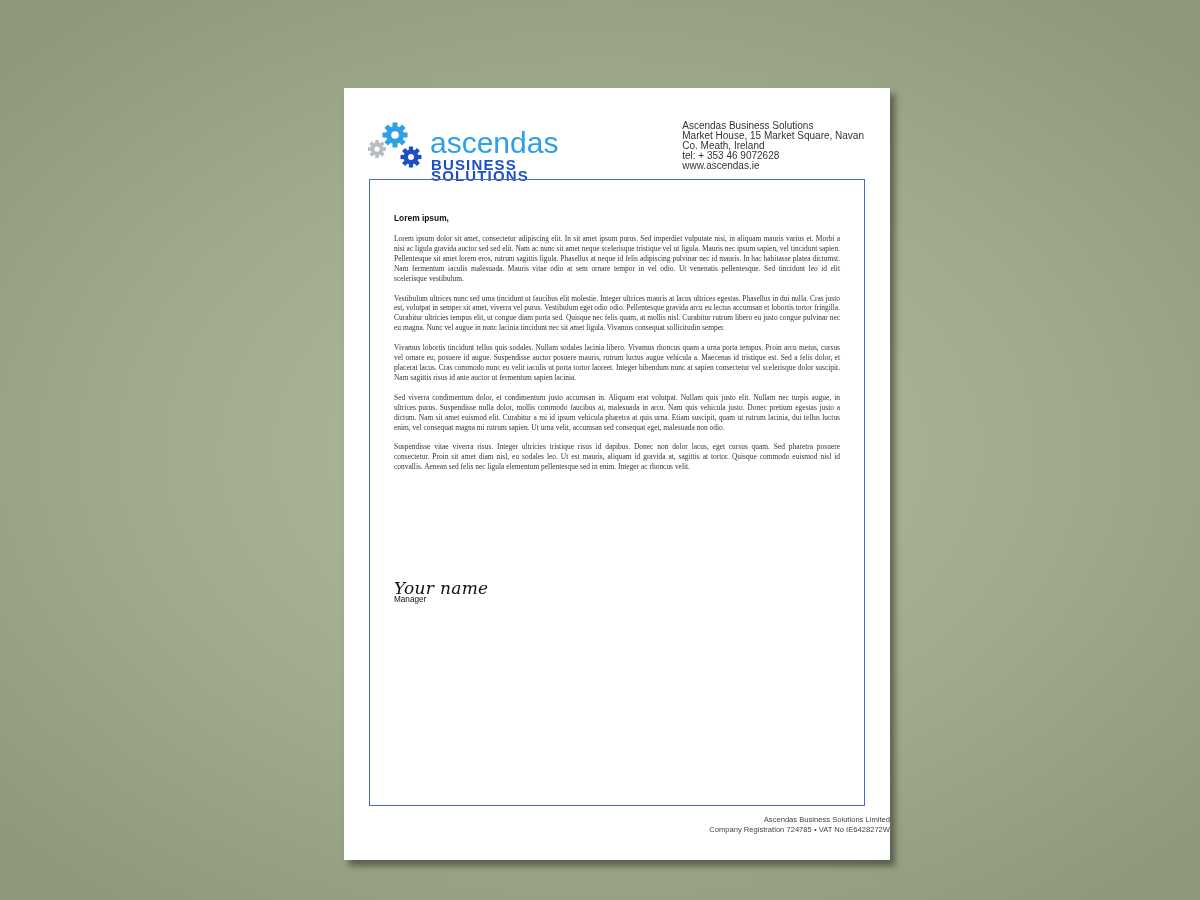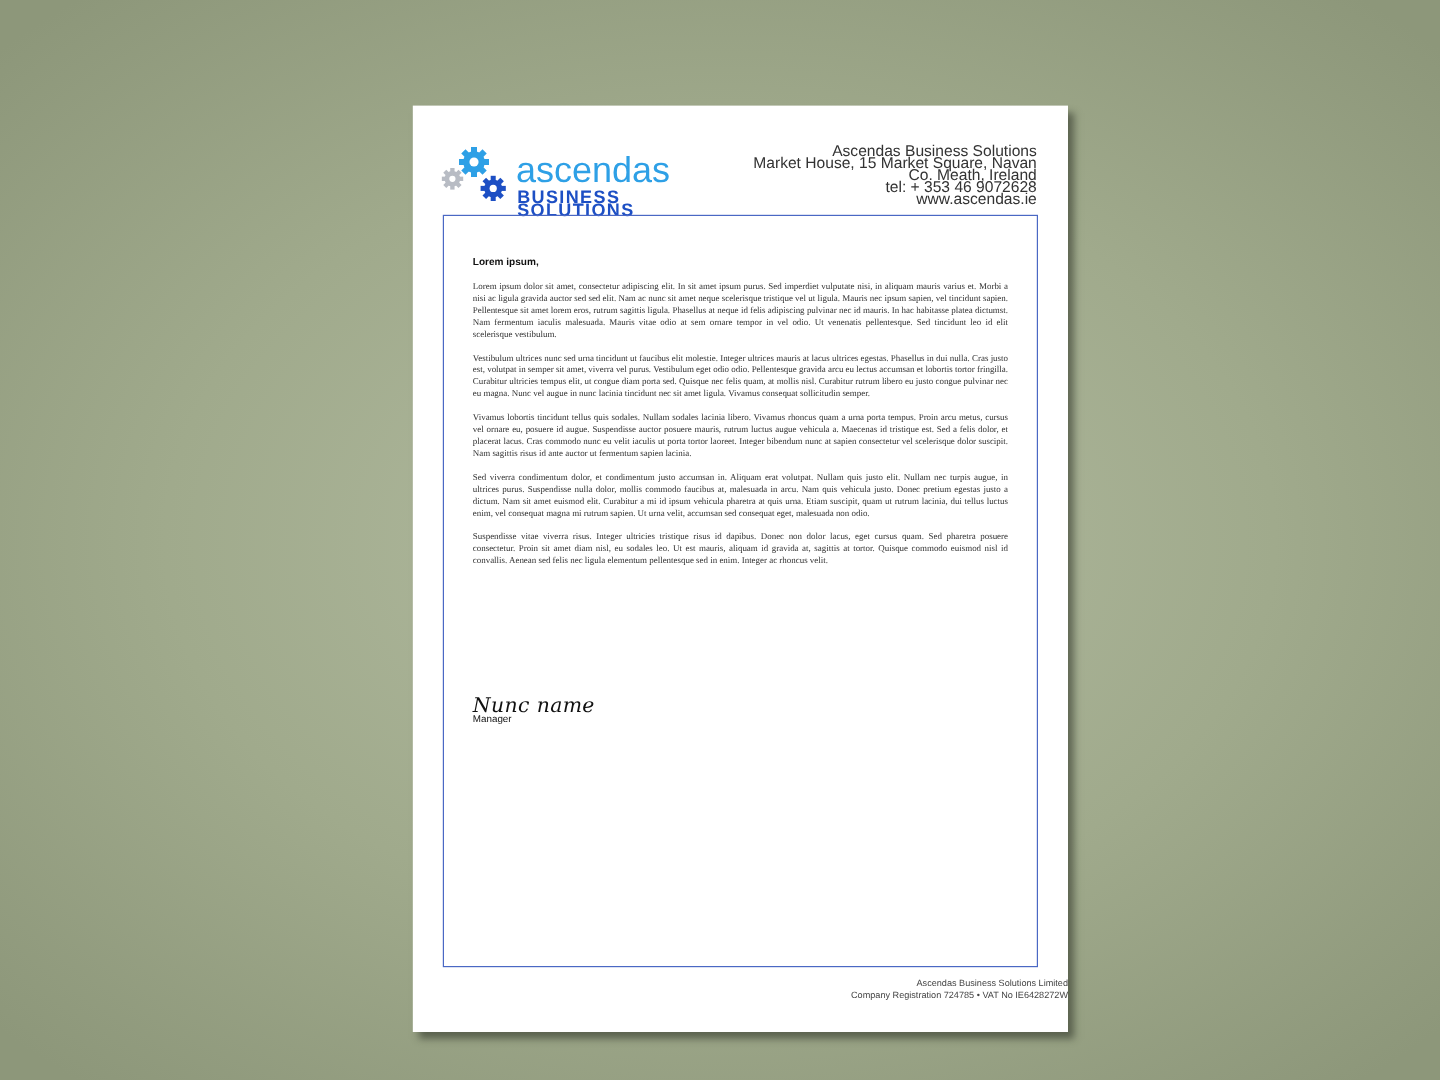--- a/index.html
+++ b/index.html
@@ -19,22 +19,22 @@
   .logo svg { position: absolute; left: 0; top: 0; }
   .brand-name {
     position: absolute; left: 62px; top: 9px; margin: 0;
     font-size: 30px; line-height: 30px; color: #2ea0e6; font-weight: normal; letter-spacing: 0px;
   }
   .brand-sub {
     position: absolute; left: 63px; top: 40px;
     font-size: 15px; line-height: 11px; color: #1d4fc4; font-weight: bold; letter-spacing: 1.15px;
   }
   .address {
-    position: absolute; right: 26px; top: 33px; text-align: right;
-    font-size: 13px; line-height: 9.9px; color: #333;
+    position: absolute; right: 26px; top: 33px; 
+    font-size: 10px; line-height: 9.9px; color: #333;
   }
   .content-box {
     position: absolute; left: 25px; top: 91px; width: 494px; height: 625px;
     border: 1.2px solid #4a68c4;
   }
   .salutation {
     position: absolute; left: 24px; top: 33px; font-size: 8.4px; font-weight: bold; color: #111;
   }
   .body-text { position: absolute; left: 24px; top: 54px; width: 446px; }
   .para {
@@ -104,21 +104,21 @@
 
   <div class="content-box">
     <div class="salutation">Lorem ipsum,</div>
     <div class="body-text">
       <p class="para">Lorem ipsum dolor sit amet, consectetur adipiscing elit. In sit amet ipsum purus. Sed imperdiet vulputate nisi, in aliquam mauris varius et. Morbi a nisi ac ligula gravida auctor sed sed elit. Nam ac nunc sit amet neque scelerisque tristique vel ut ligula. Mauris nec ipsum sapien, vel tincidunt sapien. Pellentesque sit amet lorem eros, rutrum sagittis ligula. Phasellus at neque id felis adipiscing pulvinar nec id mauris. In hac habitasse platea dictumst. Nam fermentum iaculis malesuada. Mauris vitae odio at sem ornare tempor in vel odio. Ut venenatis pellentesque. Sed tincidunt leo id elit scelerisque vestibulum.</p>
       <p class="para">Vestibulum ultrices nunc sed urna tincidunt ut faucibus elit molestie. Integer ultrices mauris at lacus ultrices egestas. Phasellus in dui nulla. Cras justo est, volutpat in semper sit amet, viverra vel purus. Vestibulum eget odio odio. Pellentesque gravida arcu eu lectus accumsan et lobortis tortor fringilla. Curabitur ultricies tempus elit, ut congue diam porta sed. Quisque nec felis quam, at mollis nisl. Curabitur rutrum libero eu justo congue pulvinar nec eu magna. Nunc vel augue in nunc lacinia tincidunt nec sit amet ligula. Vivamus consequat sollicitudin semper.</p>
       <p class="para">Vivamus lobortis tincidunt tellus quis sodales. Nullam sodales lacinia libero. Vivamus rhoncus quam a urna porta tempus. Proin arcu metus, cursus vel ornare eu, posuere id augue. Suspendisse auctor posuere mauris, rutrum luctus augue vehicula a. Maecenas id tristique est. Sed a felis dolor, et placerat lacus. Cras commodo nunc eu velit iaculis ut porta tortor laoreet. Integer bibendum nunc at sapien consectetur vel scelerisque dolor suscipit. Nam sagittis risus id ante auctor ut fermentum sapien lacinia.</p>
       <p class="para">Sed viverra condimentum dolor, et condimentum justo accumsan in. Aliquam erat volutpat. Nullam quis justo elit. Nullam nec turpis augue, in ultrices purus. Suspendisse nulla dolor, mollis commodo faucibus at, malesuada in arcu. Nam quis vehicula justo. Donec pretium egestas justo a dictum. Nam sit amet euismod elit. Curabitur a mi id ipsum vehicula pharetra at quis urna. Etiam suscipit, quam ut rutrum lacinia, dui tellus luctus enim, vel consequat magna mi rutrum sapien. Ut urna velit, accumsan sed consequat eget, malesuada non odio.</p>
       <p class="para">Suspendisse vitae viverra risus. Integer ultricies tristique risus id dapibus. Donec non dolor lacus, eget cursus quam. Sed pharetra posuere consectetur. Proin sit amet diam nisl, eu sodales leo. Ut est mauris, aliquam id gravida at, sagittis at tortor. Quisque commodo euismod nisl id convallis. Aenean sed felis nec ligula elementum pellentesque sed in enim. Integer ac rhoncus velit.</p>
     </div>
-    <div class="signature">Nunc name</div>
+    <div class="signature">Your name</div>
     <div class="title">Manager</div>
   </div>
 
   <div class="footer">
     <div>Ascendas Business Solutions Limited</div>
     <div>Company Registration 724785 • VAT No IE6428272W</div>
   </div>
 </div>
 
 </body></html>

